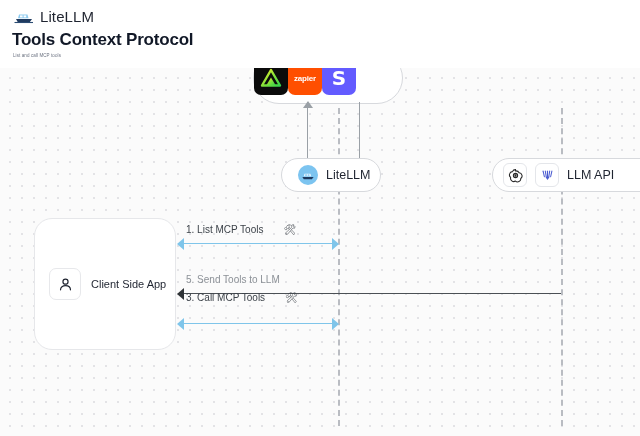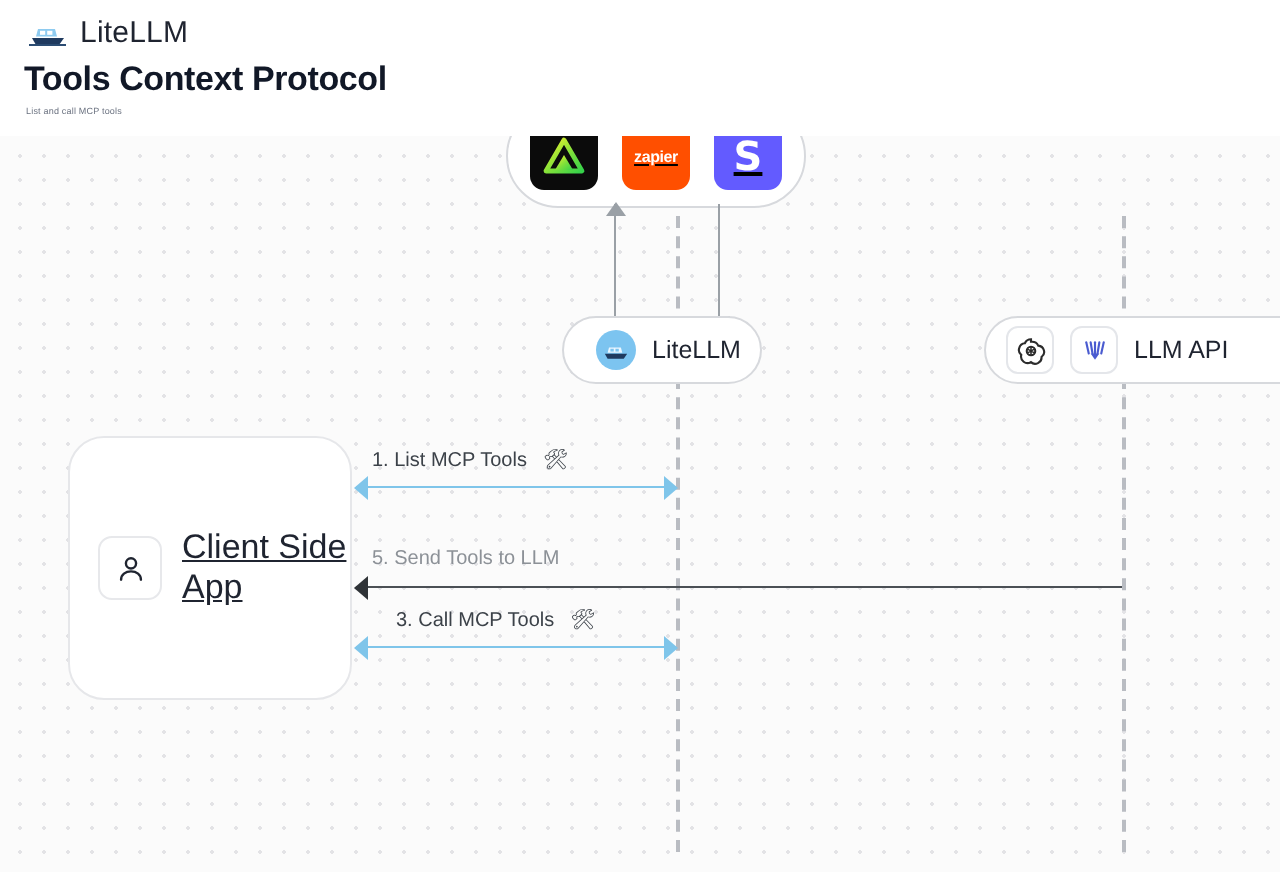--- a/index.html
+++ b/index.html
@@ -80,23 +80,22 @@
     position: absolute;
     left: 253px;
     top: -16px;
     width: 148px;
     height: 50px;
     border: 1.3px solid #d7d9dd;
     border-radius: 26px;
     background: #ffffff;
     display: flex;
     align-items: center;
-    justify-content: center;
-    gap: 12px;
-    text-decoration: underline;
+    justify-content: flex-start;
+    gap: 0;
   }
   .tool-icon {
     width: 34px;
     height: 34px;
     border-radius: 7px;
     display: flex;
     align-items: center;
     justify-content: center;
     overflow: hidden;
     flex: none;
@@ -209,23 +208,22 @@
     height: 30px;
     border: 1px solid #e7e8eb;
     border-radius: 7px;
     background: #fff;
     display: flex;
     align-items: center;
     justify-content: center;
     flex: none;
   }
   .client-label {
-    font-size: 17px;
+    font-size: 11px;
     color: #1f2430;
-    text-decoration: underline;
   }
 
   
   .msg { position: absolute; height: 12px; }
   .msg .line {
     position: absolute;
     left: 0; right: 0;
     top: 5px;
     height: 1.3px;
   }
@@ -245,34 +243,34 @@
   .msg.dark .line { background: #4b5055; }
   .msg.dark .tip.left  { border-right: 7px solid #2f3337; }
 
   .msg-label {
     position: absolute;
     font-size: 10px;
     color: #3c4249;
     white-space: nowrap;
     display: flex;
     align-items: center;
-    gap: 8px;
+    gap: 20px;
   }
   .msg-label.muted { color: #8c9197; }
   .tool-emoji {
     font-family: "DejaVu Sans", sans-serif;
     font-size: 10px;
   }
 
   .msg-1 { left: 178px; top: 170px; width: 160px; }
   .lbl-1 { left: 186px; top: 156px; }
   .msg-2 { left: 178px; top: 220px; width: 383px; }
   .lbl-2 { left: 186px; top: 206px; }
   .msg-3 { left: 178px; top: 250px; width: 160px; }
-  .lbl-3 { left: 186px; top: 236px; margin-left: 12px; }
+  .lbl-3 { left: 186px; top: 224px; }
 </style>
 </head>
 <body>
 
 <div class="brand">
   <span class="brand-logo">
     <svg width="20" height="14" viewBox="0 0 20 14">
       <path d="M2 9 L18 9 L15.5 12.5 L4 12.5 Z" fill="#1f3a5f"></path>
       <path d="M5 4.5 L13.5 4.5 L14.5 8.2 L4 8.2 Z" fill="#8ecbf0"></path>
       <rect x="6" y="5.4" width="2.6" height="2" fill="#ffffff"></rect>

